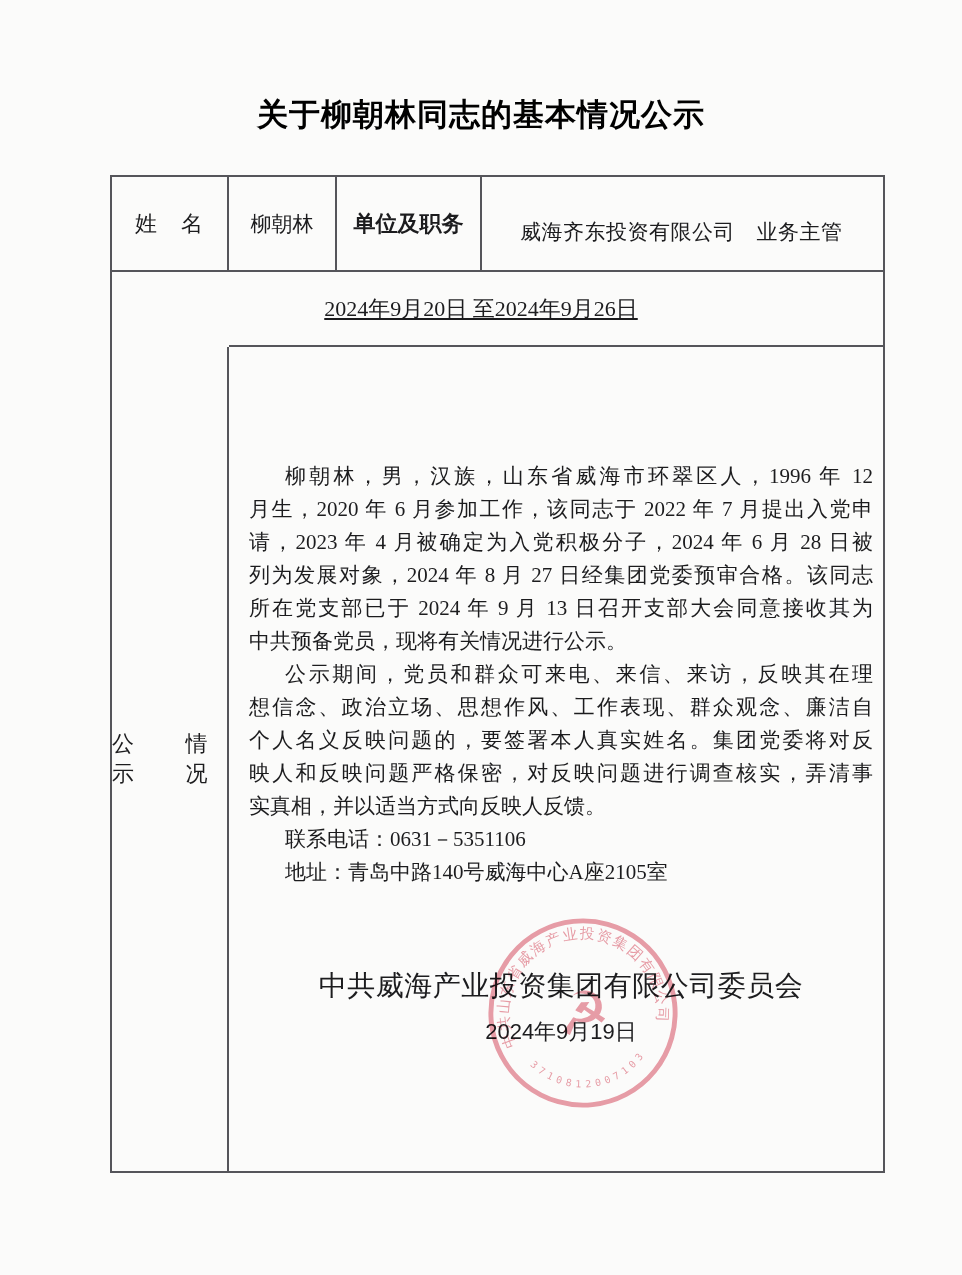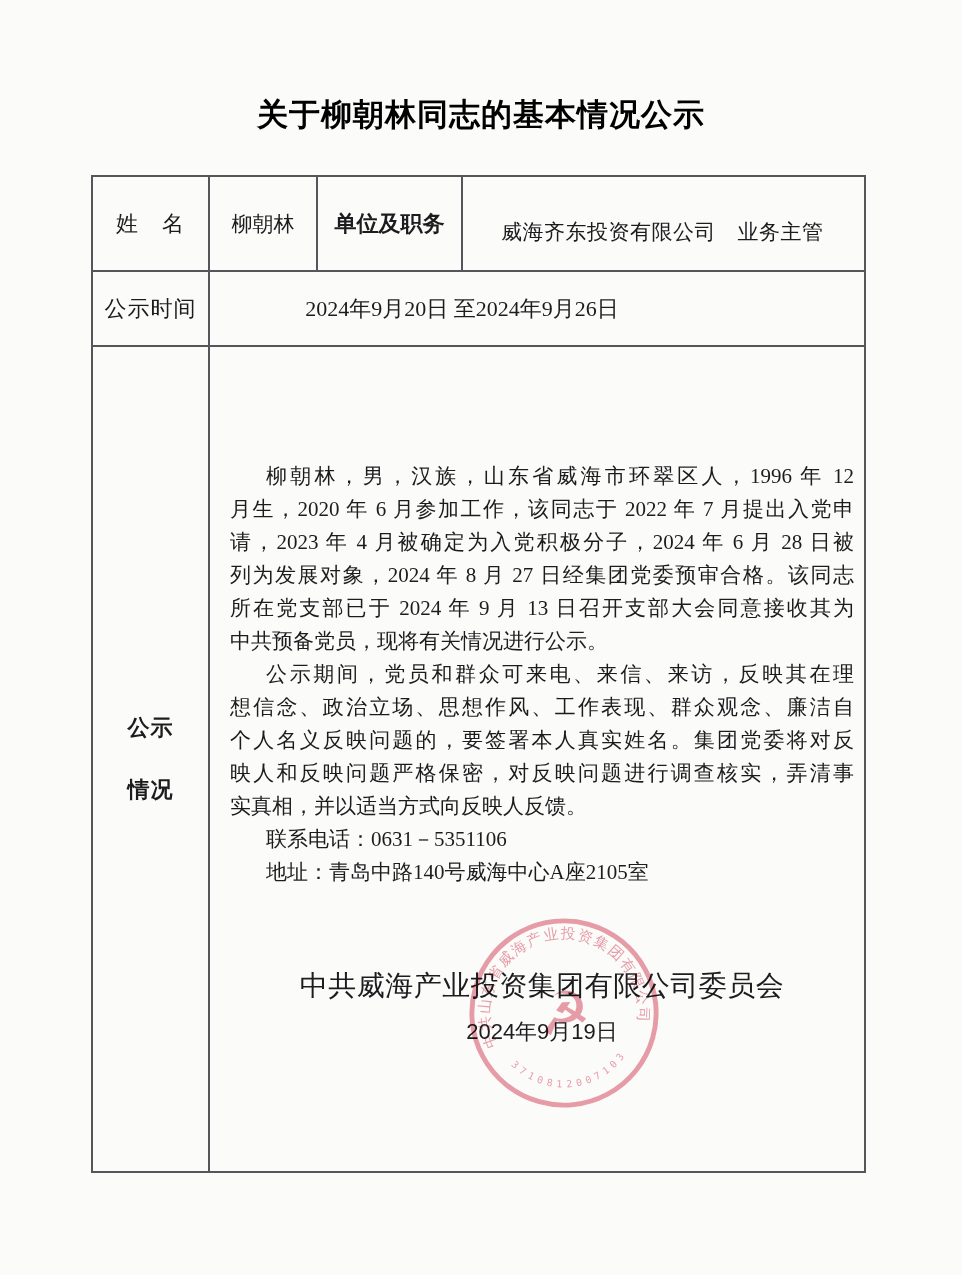--- a/index.html
+++ b/index.html
@@ -15,21 +15,21 @@
 
   .doc-title{
     position:absolute;left:0;top:94px;width:100%;
     text-align:center;
     font-size:31px;font-weight:700;letter-spacing:1px;
     font-family:"Liberation Serif","DejaVu Serif",serif;
     color:#000000;
   }
 
   .doc-table{
-    position:absolute;left:91px;top:175px;width:775px;height:998px;
+    position:absolute;left:110px;top:175px;width:775px;height:998px;
     border:2px solid #55555a;
     display:grid;
     grid-template-columns:117px 108px 145px 1fr;
     grid-template-rows:95px 75px 1fr;
     box-sizing:border-box;
     background:transparent;
   }
   .cell{
     box-sizing:border-box;
     display:flex;align-items:center;justify-content:center;
@@ -40,24 +40,23 @@
   .cell.last-col{border-right:none;}
   .cell.last-row{border-bottom:none;}
   .lbl{font-family:"Liberation Sans","DejaVu Sans",sans-serif;letter-spacing:1px;}
   .lbl-bold{font-family:"Liberation Sans","DejaVu Sans",sans-serif;font-weight:700;letter-spacing:0;}
   .serif-val{font-family:"Liberation Serif","DejaVu Serif",serif;font-size:21px;}
 
   .unit-value{justify-content:flex-start;padding-left:38px;letter-spacing:.5px;margin-top:16px;}
   .date-value{padding-right:150px;font-size:22px;}
 
   .status-label{
-    flex-direction:column;gap:32px;
+    flex-direction:row;gap:32px;
     font-family:"Liberation Sans","DejaVu Sans",sans-serif;
     letter-spacing:1px;
-    font-weight:bold;
   }
 
   .status-content{
     display:block;position:relative;
     padding:113px 10px 0 20px;
     font-size:21px;line-height:33px;
     font-family:"Liberation Serif","DejaVu Serif",serif;
   }
   .bline{white-space:pre;}
   .bline.ind{padding-left:36px;}
@@ -87,22 +86,21 @@
 
   <div class="doc-title">关于柳朝林同志的基本情况公示</div>
 
   <div class="doc-table">
 
     <div class="cell lbl">姓　名</div>
     <div class="cell serif-val">柳朝林</div>
     <div class="cell lbl-bold">单位及职务</div>
     <div class="cell last-col serif-val unit-value">威海齐东投资有限公司　业务主管</div>
 
-    <div class="cell lbl">公示时间</div>
-    <div class="cell last-col serif-val date-value" style="grid-column:2/5;">2024年9月20日 至2024年9月26日</div>
+    <div class="cell last-col serif-val date-value" style="grid-column:2/5;text-decoration:underline;">2024年9月20日 至2024年9月26日</div>
 
     <div class="cell last-row status-label">
       <span>公示</span>
       <span>情况</span>
     </div>
 
     <div class="cell last-col last-row status-content" style="grid-column:2/5;">
 
       <div>
           <div class="bline ind fill">柳朝林，男，汉族，山东省威海市环翠区人，1996 年 12</div>

